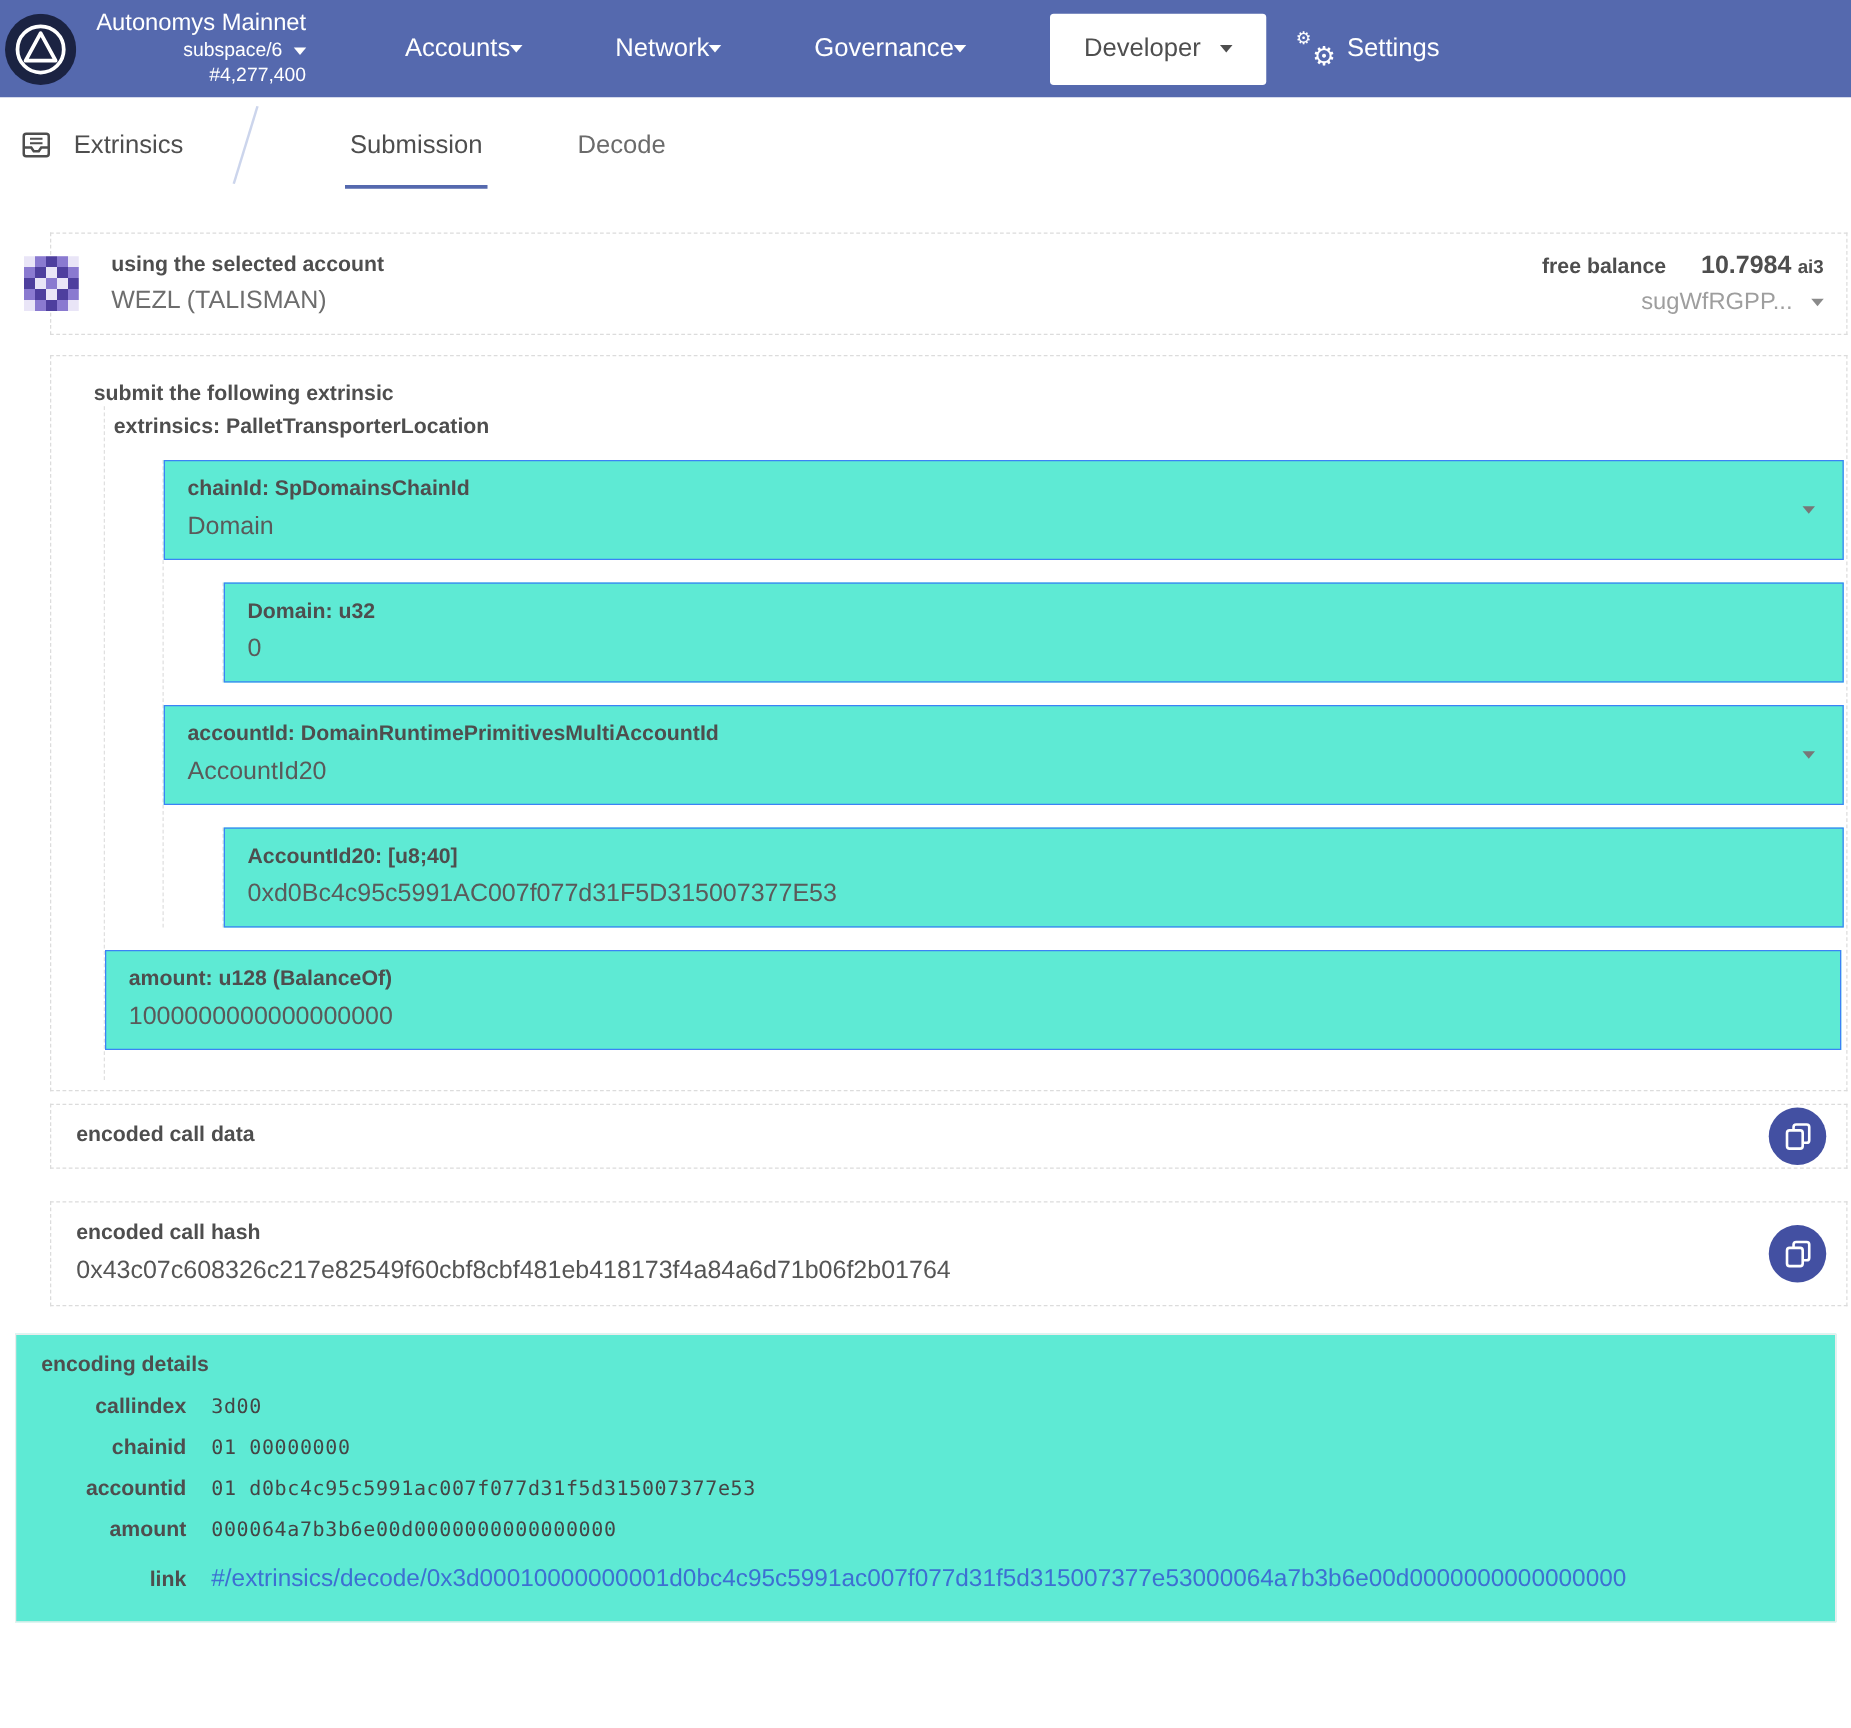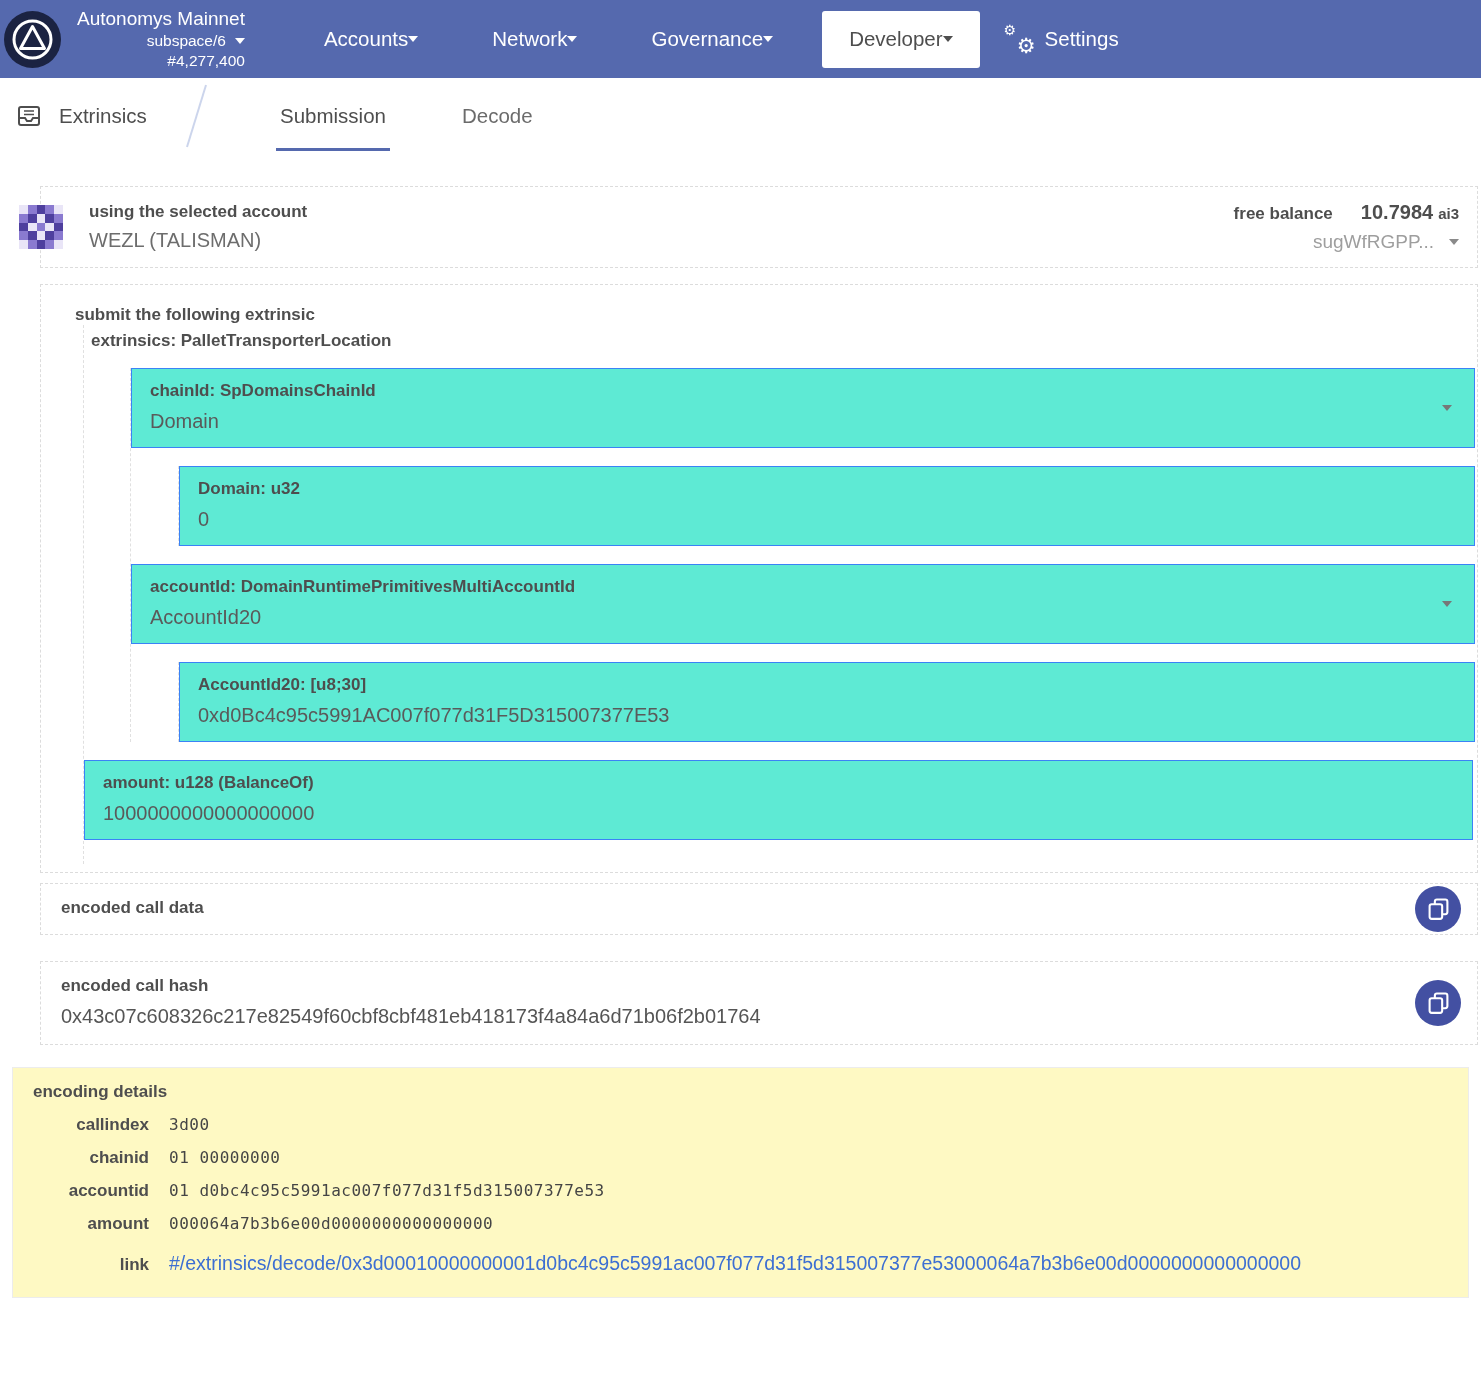--- a/index.html
+++ b/index.html
@@ -17,21 +17,21 @@
   .logo { width:57px; height:57px; flex:none; margin-right:16px; }
   .chain-block { display:flex; flex-direction:column; align-items:flex-end; line-height:1.3; }
   .chain-title { font-size:19px; }
   .chain-sub { font-size:15.5px; display:flex; align-items:center; gap:9px; cursor:pointer; }
   .chain-num { font-size:15.5px; }
   .caret { width:0; height:0; border-left:5.5px solid transparent; border-right:5.5px solid transparent; border-top:6.5px solid currentColor; display:inline-block; }
   .nav { display:flex; align-items:center; margin-left:42px; }
   .nav-item { display:flex; align-items:center; font-size:20.5px; padding:0 37px; cursor:pointer; }
   .developer-btn {
     background:#fff; color:#4e4e4e; height:57px; border-radius:3px;
-    display:flex; align-items:center; padding:0 27px; margin-left:12px;
+    display:flex; align-items:center; gap:15px; padding:0 27px; margin-left:30px;
     font-size:20.5px; cursor:pointer;
   }
   .settings { display:flex; align-items:center; gap:9px; margin-left:24px; font-size:20.5px; cursor:pointer; }
   .gears { position:relative; width:32px; height:30px; }
   .gear-big { position:absolute; right:0; bottom:-2px; font-size:21px; line-height:1; }
   .gear-small { position:absolute; left:0; top:-1px; font-size:14px; line-height:1; }
 
   
   .tabbar { height:76px; display:flex; align-items:stretch; background:#fff; }
   .section-head { display:flex; align-items:center; gap:17px; padding-left:16px; font-size:20.5px; color:#4e4e4e; width:178px; }
@@ -80,21 +80,21 @@
 
   .encoded-box { margin:10px 3px 0 40px; padding:14px 90px 16px 20px; position:relative; }
   .encoded-box.hash { margin-top:26px; }
   .encoded-value { font-size:20px; color:#555; margin-top:9px; overflow-wrap:anywhere; }
   .copy-btn {
     position:absolute; right:16px; top:50%; transform:translateY(-50%);
     width:46px; height:46px; border-radius:50%; background:#4350a2;
     display:flex; align-items:center; justify-content:center; border:none; cursor:pointer;
   }
 
-  .encoding { margin:22px 12px 0; border:1px solid #ececec; background:#fef9c3; padding:14px 18px 22px 20px; }
+  .encoding { margin:22px 12px 0; border:1px solid #ececec; background:#5eead4; padding:14px 18px 22px 20px; }
   .enc-row { display:flex; align-items:baseline; margin-top:13px; }
   .enc-label { width:136px; flex:none; text-align:right; font-weight:700; font-size:17px; color:#4e4e4e; padding-right:20px; }
   .enc-value { font-family:"DejaVu Sans Mono","Liberation Mono",monospace; font-size:16px; color:#454545; letter-spacing:0.5px; }
   .enc-link-row { margin-top:18px; }
   .enc-link { color:#3d6fd2; font-size:19.5px; text-decoration:none; overflow-wrap:anywhere; cursor:pointer; }
 </style>
 </head>
 <body>
 
 <div class="topbar">
@@ -222,21 +222,21 @@
       </div>
 
       <div class="param-box selectable">
         <div class="label">accountId: DomainRuntimePrimitivesMultiAccountId</div>
         <div class="param-value">AccountId20</div>
         <span class="caret param-caret"></span>
       </div>
 
       <div class="lvl2">
         <div class="param-box editable">
-          <div class="label">AccountId20: [u8;30]</div>
+          <div class="label">AccountId20: [u8;40]</div>
           <div class="param-value">0xd0Bc4c95c5991AC007f077d31F5D315007377E53</div>
         </div>
       </div>
     </div>
 
     <div class="param-box editable" style="margin-right:2px;">
       <div class="label">amount: u128 (BalanceOf)</div>
       <div class="param-value">1000000000000000000</div>
     </div>
   </div>

